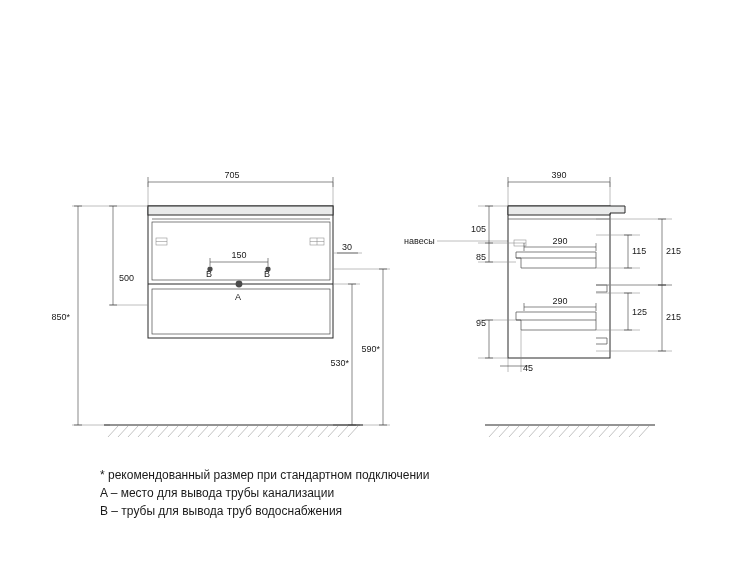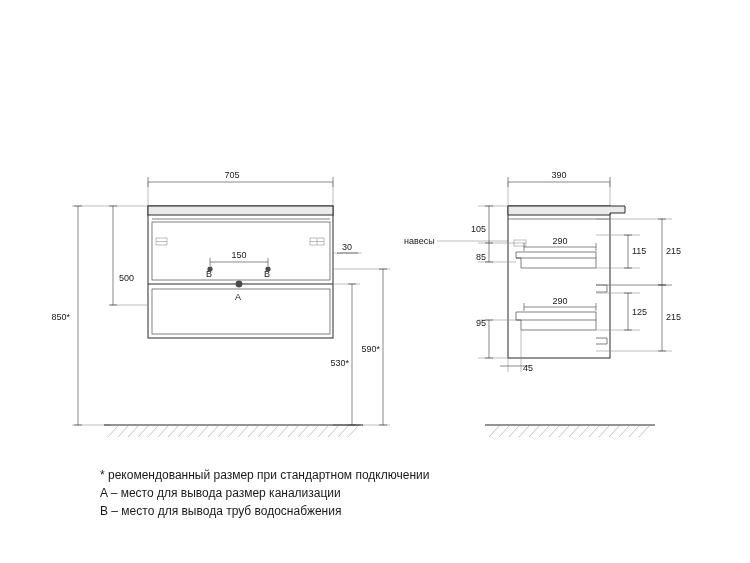--- a/index.html
+++ b/index.html
@@ -298,17 +298,17 @@
       <line x1="609" y1="437" x2="619" y2="426"></line>
       <line x1="619" y1="437" x2="629" y2="426"></line>
       <line x1="629" y1="437" x2="639" y2="426"></line>
       <line x1="639" y1="437" x2="649" y2="426"></line>
     </g>
 
   </svg>
 
   <div class="notes">
     <div>* рекомендованный размер при стандартном подключении</div>
-    <div>A – место для вывода размер канализации</div>
-    <div>B – место для вывода труб водоснабжения</div>
+    <div>A – место для вывода трубы канализации</div>
+    <div>B – трубы для вывода труб водоснабжения</div>
   </div>
 
 </div>
 
 </body></html>

